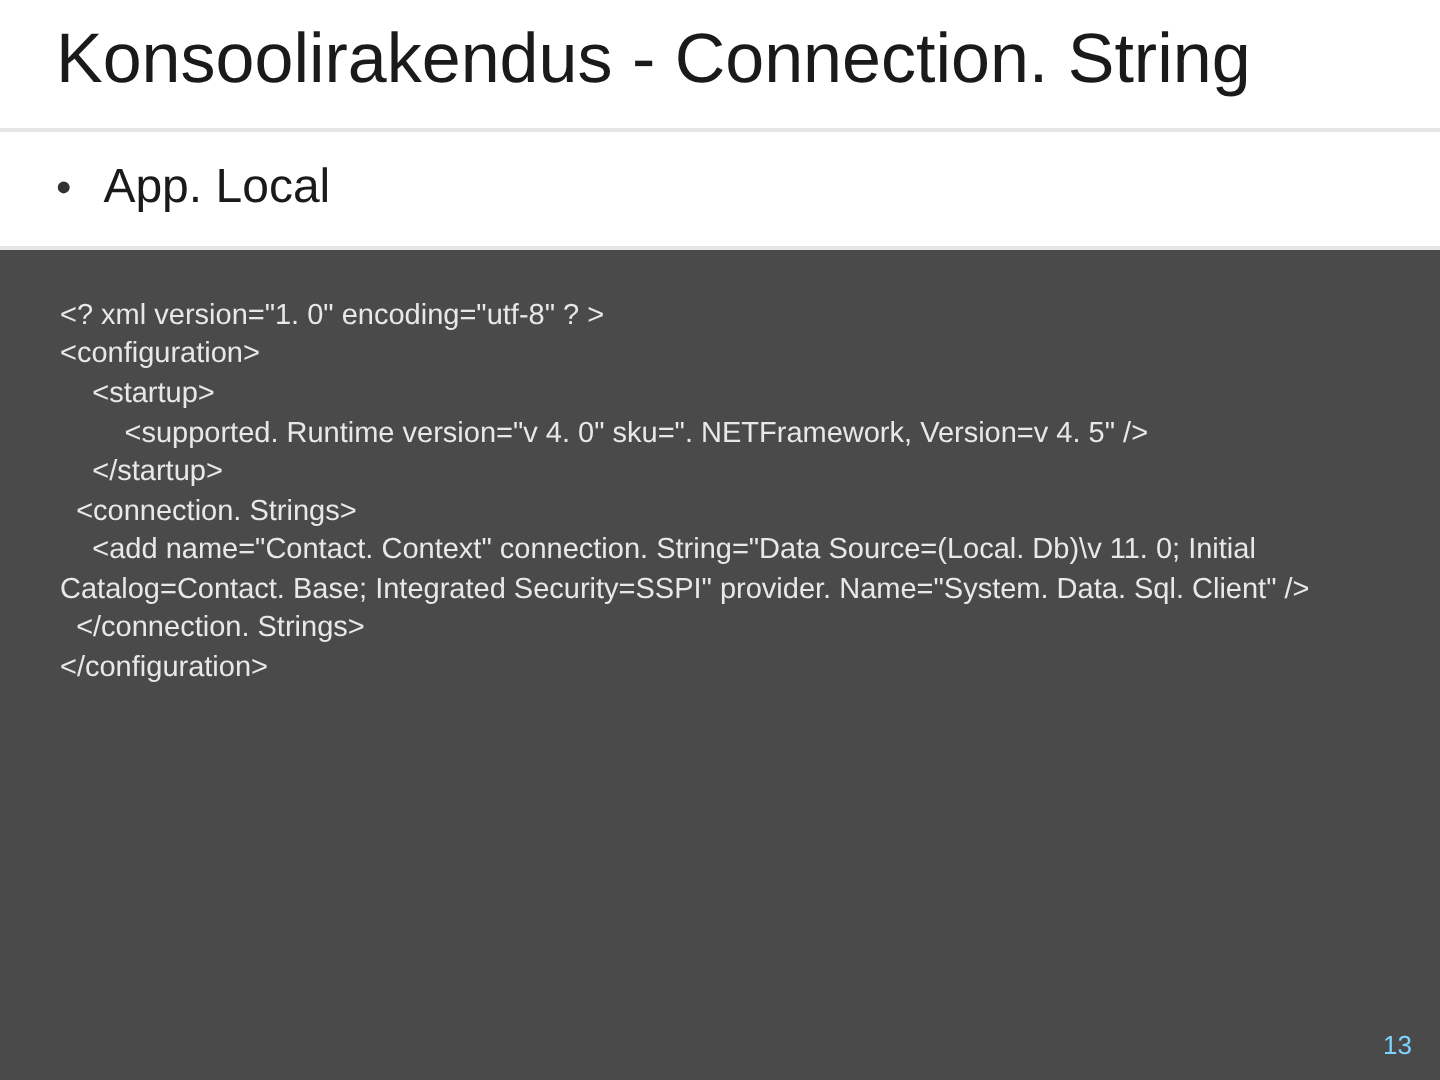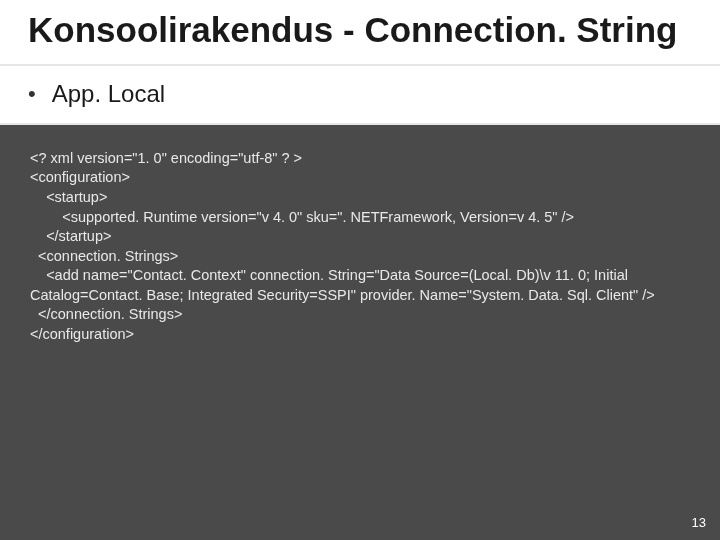--- a/index.html
+++ b/index.html
@@ -9,21 +9,21 @@
     height: 540px;
     background: #4a4a4a;
     position: relative;
     font-family: Arial, Helvetica, sans-serif;
   }
   .title-band {
     background: #ffffff;
     padding: 10px 28px 14px 28px;
     color: #1a1a1a;
     font-size: 35px;
-    font-weight: 700;
+    font-weight: 400;
     line-height: 1.15;
     border-bottom: 2px solid #e6e6e6;
   }
   .bullet-row {
     background: #ffffff;
     padding: 14px 28px 14px 28px;
     display: flex;
     align-items: flex-start;
     gap: 16px;
     color: #1a1a1a;
@@ -41,21 +41,21 @@
     font-size: 14.5px;
     line-height: 1.35;
     font-family: Arial, Helvetica, sans-serif;
     white-space: pre-wrap;
     word-break: break-word;
   }
   .slide-number {
     position: absolute;
     right: 14px;
     bottom: 10px;
-    color: #ffffff;
+    color: #7dd3fc;
     font-size: 13px;
   }
 </style>
 </head>
 <body>
 
 <div class="slide">
 
   <div class="title-band">Konsoolirakendus - Connection. String</div>
 

